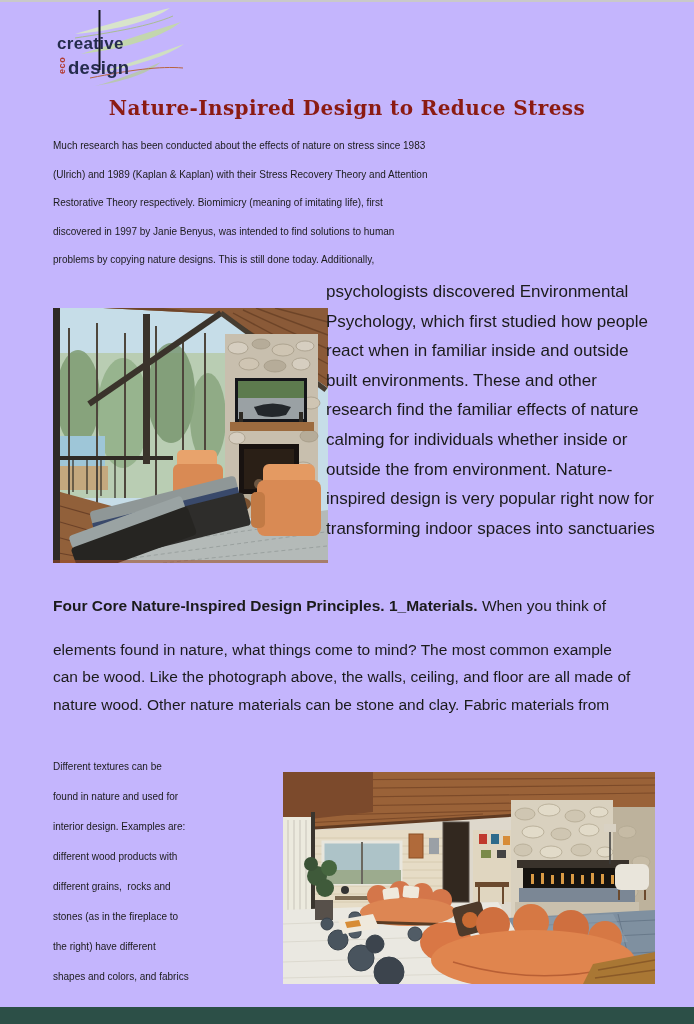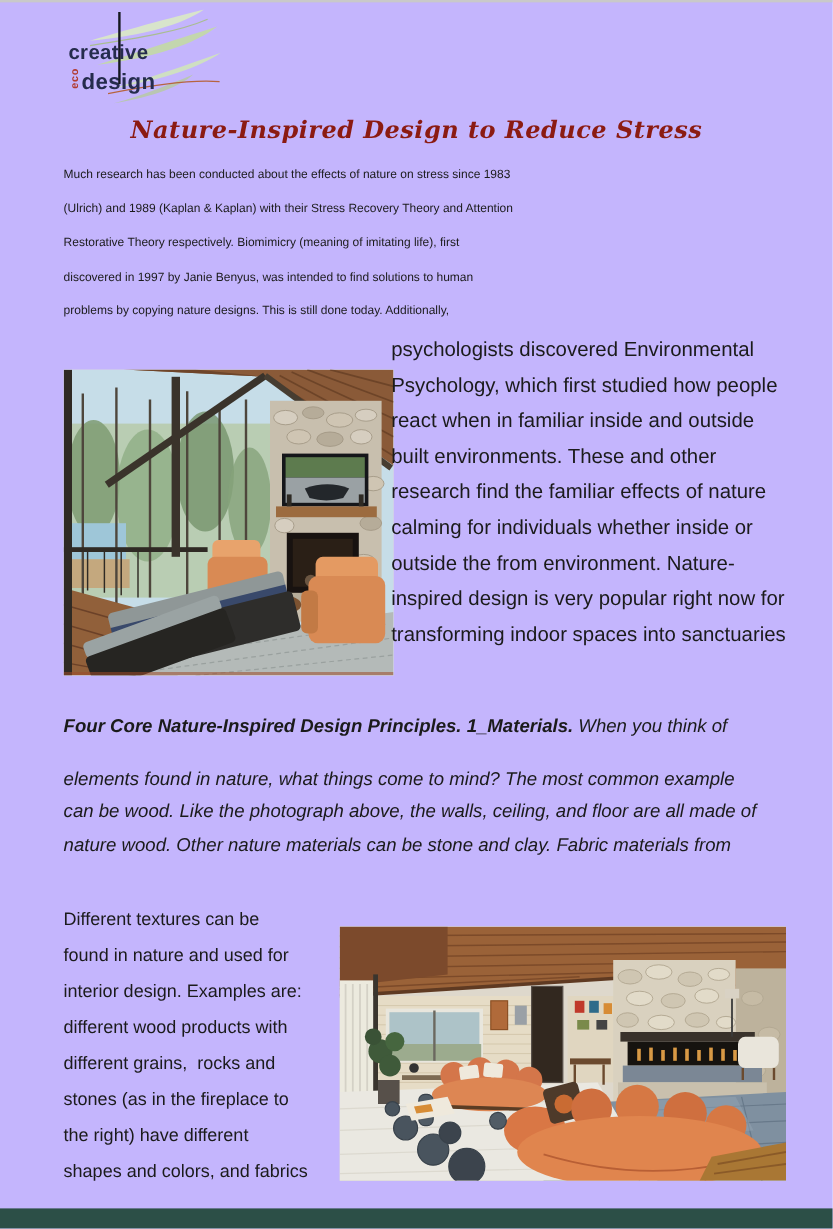--- a/index.html
+++ b/index.html
@@ -1,29 +1,29 @@
 <!DOCTYPE html>
 <html><head>
 <meta charset="utf-8">
 <style>
   html,body{margin:0;padding:0;background:#ffffff;}
   body{width:694px;height:1024px;position:relative;font-family:"Liberation Sans",sans-serif;color:#1b1b1b;}
   .page{position:absolute;inset:0;width:694px;height:1024px;background:#c4b5fd;overflow:hidden;}
   .top-rule{position:absolute;top:0;left:0;width:694px;height:2px;background:#c9c9c9;}
   .logo{position:absolute;left:35px;top:8px;width:150px;height:88px;}
   .title{position:absolute;left:0;top:96px;width:694px;text-align:center;margin:0;
-         font-family:"DejaVu Serif",serif;font-style:italic;font-weight:bold;
+         font-family:"DejaVu Serif",serif;font-weight:bold;
          font-size:20px;color:#8b1b12;letter-spacing:.4px;}
   .line{white-space:pre;}
   .intro{position:absolute;left:53px;top:132px;width:612px;font-size:10px;line-height:28.5px;}
   .wrapcol{position:absolute;left:326px;top:277px;width:330px;font-size:17px;line-height:29.6px;}
-  .principles{position:absolute;left:53px;top:592px;width:618px;font-size:15.5px;line-height:27.2px;font-style:italic;}
+  .principles{position:absolute;left:53px;top:592px;width:618px;font-size:15.5px;line-height:27.2px;}
   .principles .lead{margin-bottom:17px;}
   .bold{font-weight:bold;}
-  .leftcol{position:absolute;left:53px;top:752px;width:236px;font-size:15px;line-height:30px;}
+  .leftcol{position:absolute;left:53px;top:752px;width:236px;font-size:10px;line-height:30px;}
   .photo{position:absolute;overflow:hidden;background:#ddd;}
   .photo1{left:53px;top:308px;width:275px;height:255px;}
   .photo2{left:283px;top:772px;width:372px;height:212px;}
   .photo svg{display:block;}
   .footer-bar{position:absolute;left:0;bottom:0;width:694px;height:17px;background:#2c4f47;}
 </style>
 </head>
 <body>
 
 <div class="page">

